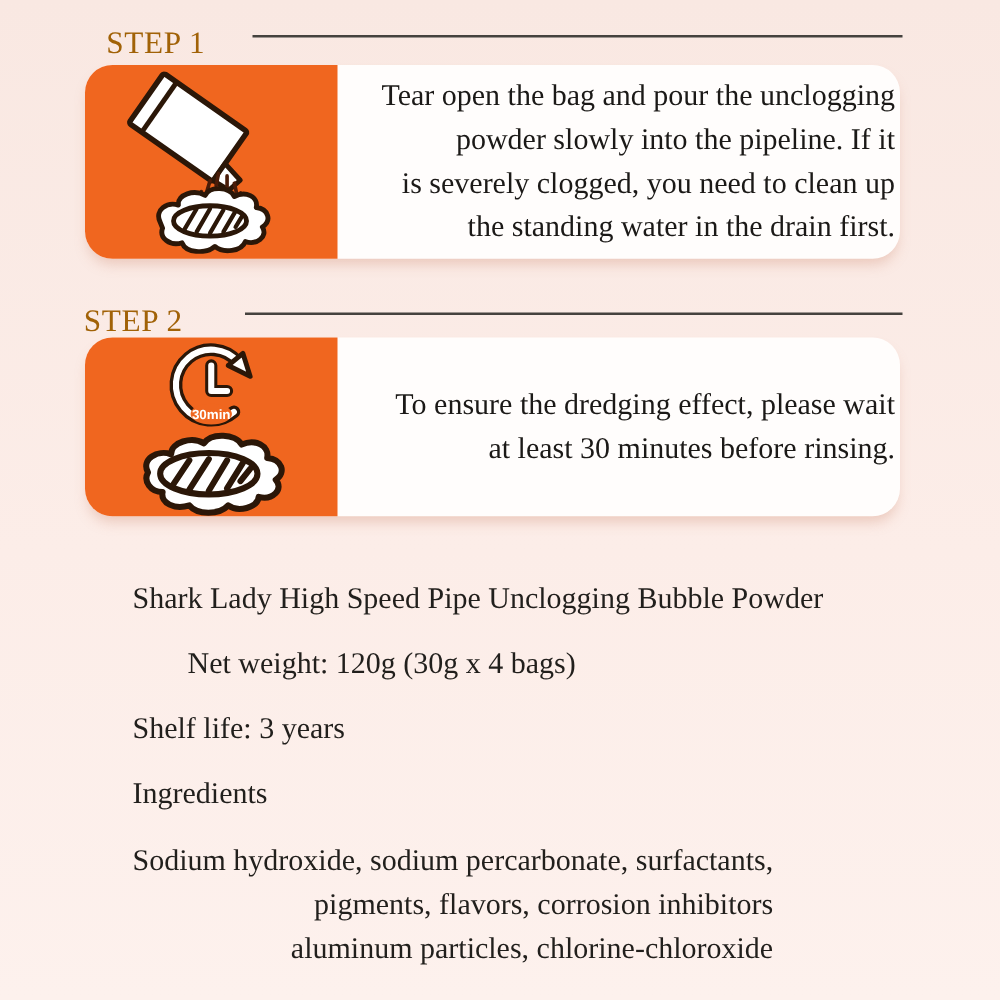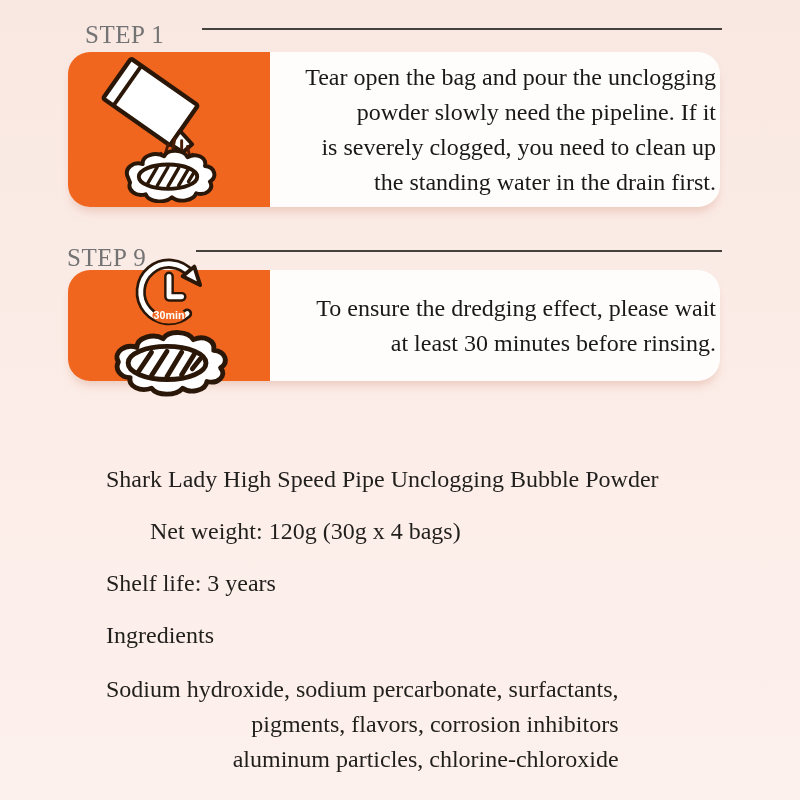--- a/index.html
+++ b/index.html
@@ -2,35 +2,35 @@
 <html><head>
 <meta charset="utf-8">
 <style>
   html,body{margin:0;padding:0;}
   body{
     width:800px;height:800px;overflow:hidden;position:relative;
     background:linear-gradient(180deg,#f9e8e2 0%,#fcede8 55%,#fdf1ed 100%);
     font-family:"Liberation Serif",serif;color:#1e1c1a;
   }
   .step-heading{
-    position:absolute;font-size:25px;color:#737373;letter-spacing:.5px;
+    position:absolute;font-size:25px;color:#a16207;letter-spacing:.5px;
     font-family:"Liberation Serif",serif;white-space:nowrap;
   }
   #step1-heading{left:85px;top:21px;}
   #step2-heading{left:67px;top:244px;}
   .divider{position:absolute;height:2px;background:#45423e;}
   #divider1{left:202px;top:28px;width:520px;}
   #divider2{left:196px;top:250px;width:526px;}
   .card{
     position:absolute;left:68px;width:652px;background:#fffdfc;border-radius:22px;
     display:flex;align-items:stretch;
     box-shadow:0 7px 10px -3px rgba(205,135,108,0.35);
   }
   #card1{top:52px;height:155px;}
-  #card2{top:270px;height:111px;}
+  #card2{top:270px;height:143px;}
   .orange-panel{
     flex:none;width:202px;background:#f0661f;border-radius:22px 0 0 22px;
     display:flex;align-items:center;justify-content:center;
   }
   .card-text{
     flex:1;display:flex;flex-direction:column;justify-content:center;
     padding-left:13px;padding-right:4px;
     font-size:24px;line-height:35px;color:#1b1917;align-items:flex-end;
   }
   .card-text div{white-space:nowrap;}
@@ -82,27 +82,27 @@
             <line x1="68" y1="132" x2="79" y2="113"></line>
           <line x1="79" y1="133" x2="90" y2="114"></line>
             <line x1="90" y1="132" x2="100" y2="115"></line>
           <line x1="100" y1="128" x2="106" y2="118"></line>
         </g>
       </g>
     </svg>
   </div>
   <div class="card-text">
     <div>Tear open the bag and pour the unclogging</div>
-    <div>powder slowly need the pipeline. If it</div>
+    <div>powder slowly into the pipeline. If it</div>
     <div>is severely clogged, you need to clean up</div>
     <div>the standing water in the drain first.</div>
   </div>
 </div>
 
-<div class="step-heading" id="step2-heading">STEP 9</div>
+<div class="step-heading" id="step2-heading">STEP 2</div>
 <div class="divider" id="divider2"></div>
 
 <div class="card" id="card2">
   <div class="orange-panel">
     <svg width="162" height="146" viewBox="0 0 160 150" aria-hidden="true">
 
       <g>
         <path d="M 98.6,62.2 A 29,29 0 1 1 102.2,21.4" fill="none" stroke="#2b1708" stroke-width="10.5" stroke-linecap="round"></path>
         <path d="M 98.6,62.2 A 29,29 0 1 1 102.2,21.4" fill="none" stroke="#ffffff" stroke-width="5" stroke-linecap="round"></path>
         <polygon points="106,14 112,33 94,24" fill="#ffffff" stroke="#2b1708" stroke-width="4" stroke-linejoin="round"></polygon>

